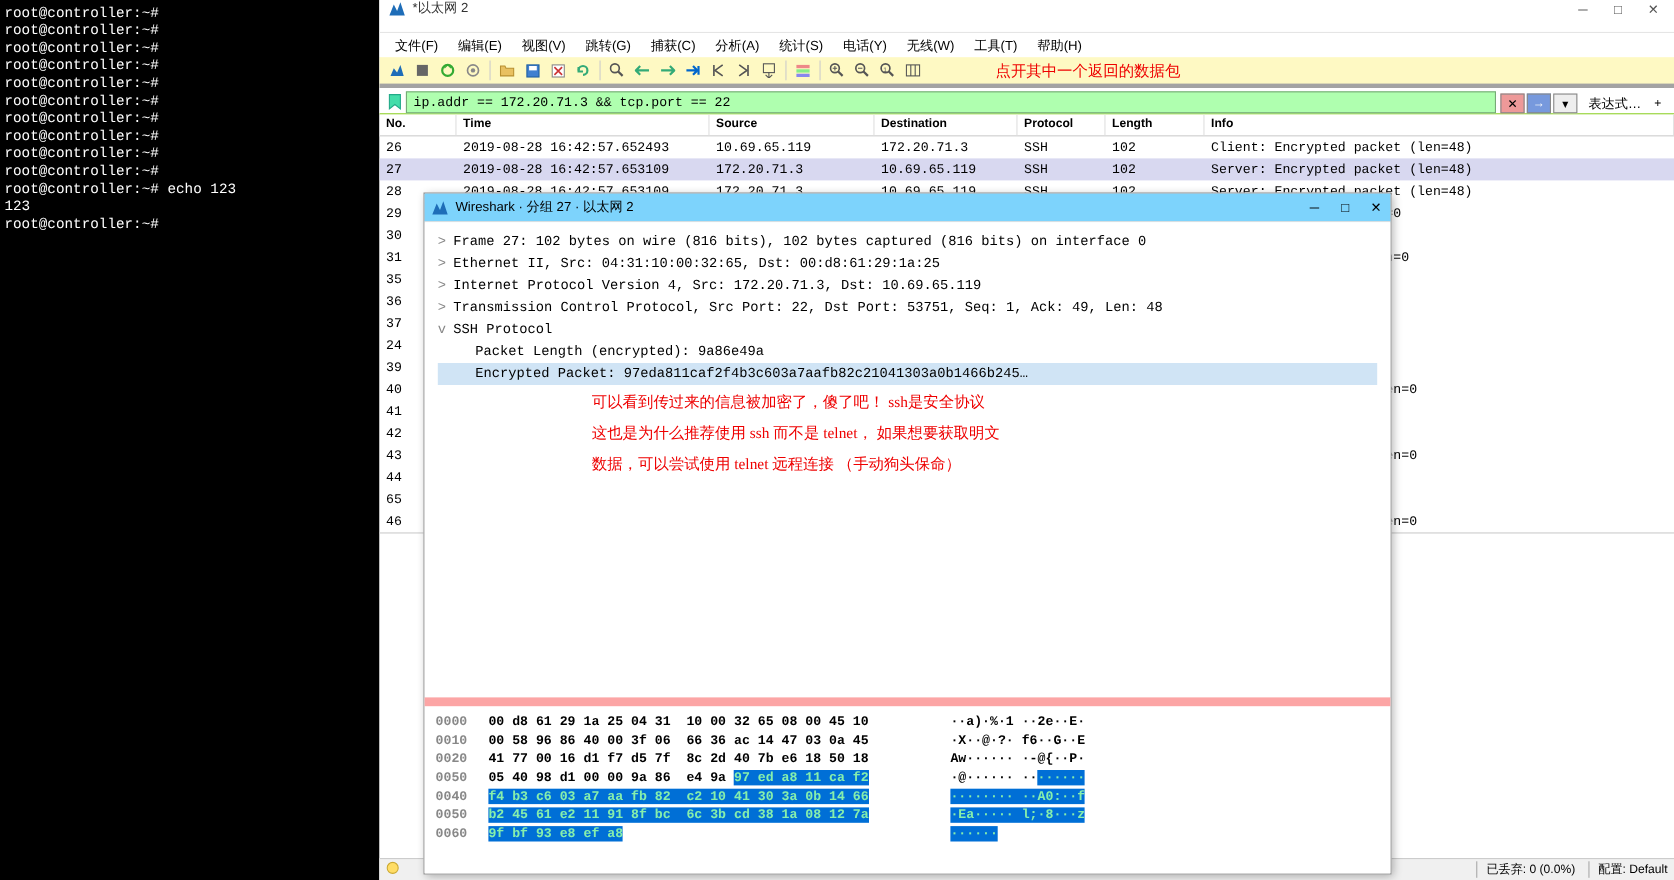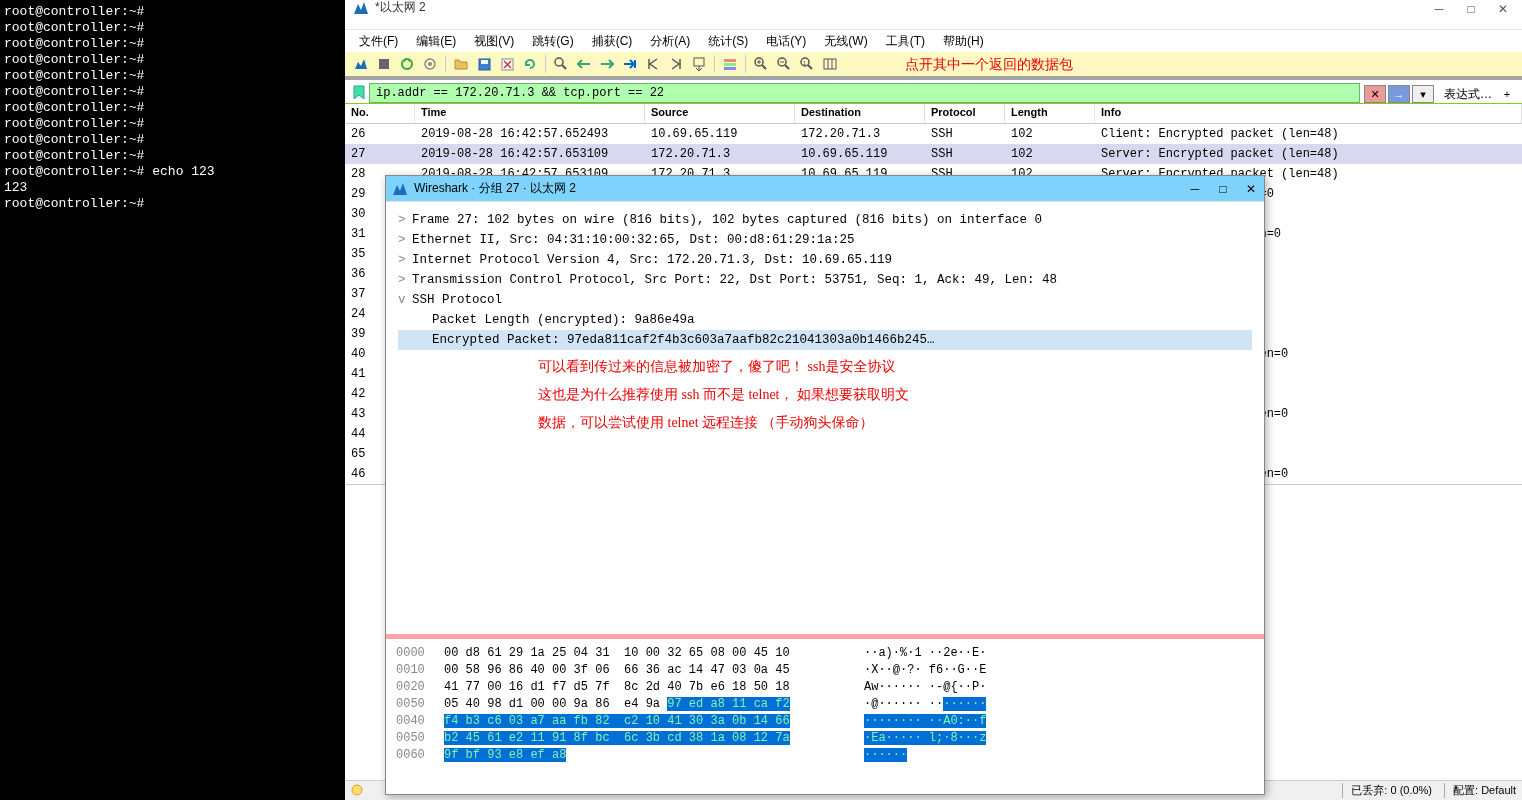--- a/index.html
+++ b/index.html
@@ -44,21 +44,21 @@
 .wsp-title-txt { flex: 1; font-size: 12px; }
 .wsp-wbtns { display: flex; gap: 14px; }
 .wsp-wbtn { width: 14px; height: 14px; display: flex; align-items: center; justify-content: center; cursor: pointer; }
 .wsp-tree { flex: 1; padding: 8px 12px; font-family: "Courier New", monospace; font-size: 12.5px; line-height: 20px; overflow: auto; background: #fff; }
 .wsp-tree-row { display: flex; align-items: flex-start; }
 .wsp-arrow { width: 14px; color: #888; flex-shrink: 0; user-select: none; }
 .wsp-text { flex: 1; }
 .wsp-indent1 { padding-left: 20px; }
 .wsp-sel { background: #d0e4f5; }
 .wsp-ann { color: #e00; font-family: "SimSun", serif; font-size: 14px; margin: 6px 0 0 140px; line-height: 22px; }
-.wsp-hex { height: 160px; border-top: 5px solid #fca5a5; padding: 6px 10px; font-family: "Courier New", monospace; font-size: 12px; line-height: 17px; background: #fff; overflow: auto; }
+.wsp-hex { height: 160px; border-top: 8px solid #fca5a5; padding: 6px 10px; font-family: "Courier New", monospace; font-size: 12px; line-height: 17px; background: #fff; overflow: auto; font-weight: bold; }
 .wsp-hex-row { display: flex; white-space: pre; }
 .wsp-hex-off { width: 48px; color: #888; }
 .wsp-hex-bytes { width: 420px; }
 .wsp-hex-ascii { flex: 1; }
 .hex-sel { background: #006fd6; color: #86efac; }
 .statusbar { position: absolute; left: 345px; bottom: 0; right: 0; height: 20px; background: #f0f0f0; border-top: 1px solid #ccc; display: flex; align-items: center; font-size: 11px; padding: 0 6px; gap: 8px; }
 .sb-right { margin-left: auto; display: flex; gap: 12px; }
 .sb-sep { border-left: 1px solid #aaa; padding-left: 8px; }
 </style>
 </head>

